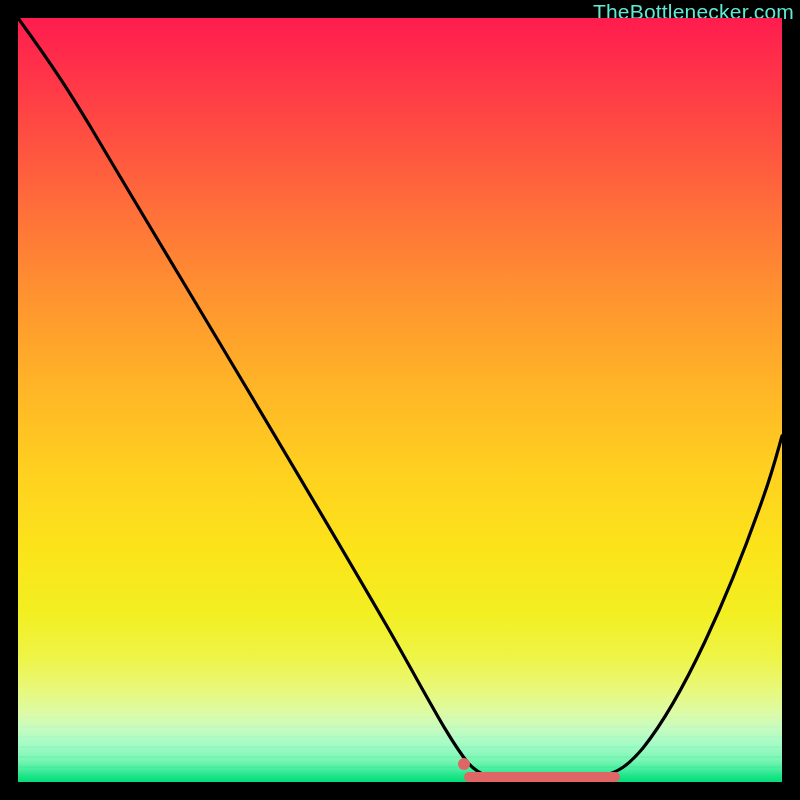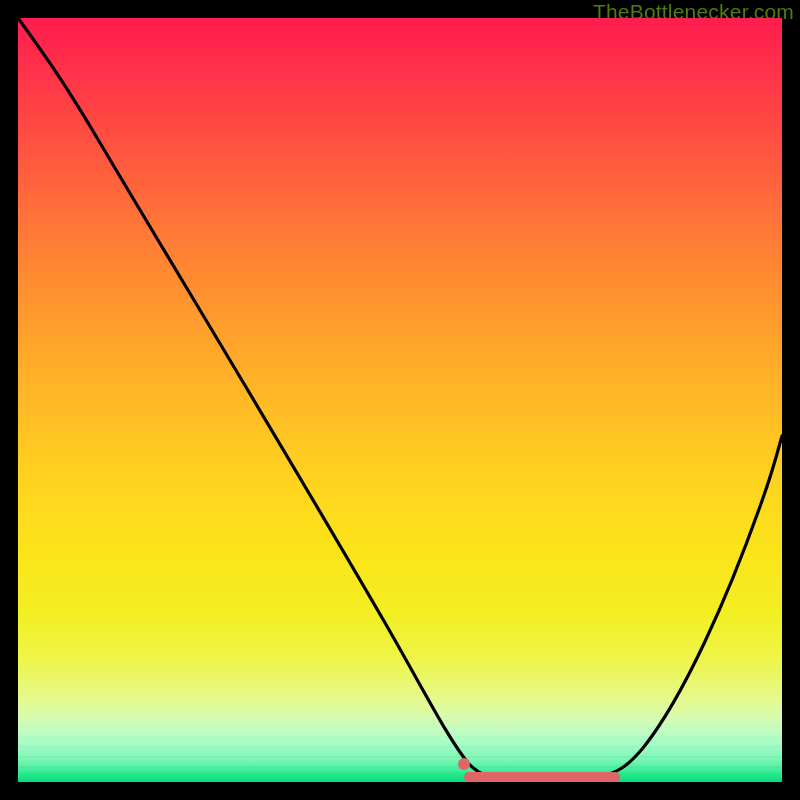--- a/index.html
+++ b/index.html
@@ -73,21 +73,21 @@
     width: 12px; height: 12px;
     background: #e06666;
     border-radius: 50%;
   }
   .watermark {
     position: absolute;
     top: 0px;
     right: 6px;
     font-size: 21px;
     font-weight: 500;
-    color: #4d7c0f;
+    color: #5eead4;
     letter-spacing: 0.2px;
     user-select: none;
   }
 </style>
 </head>
 <body>
 
 <div class="watermark">TheBottlenecker.com</div>
 
 <div class="frame">

